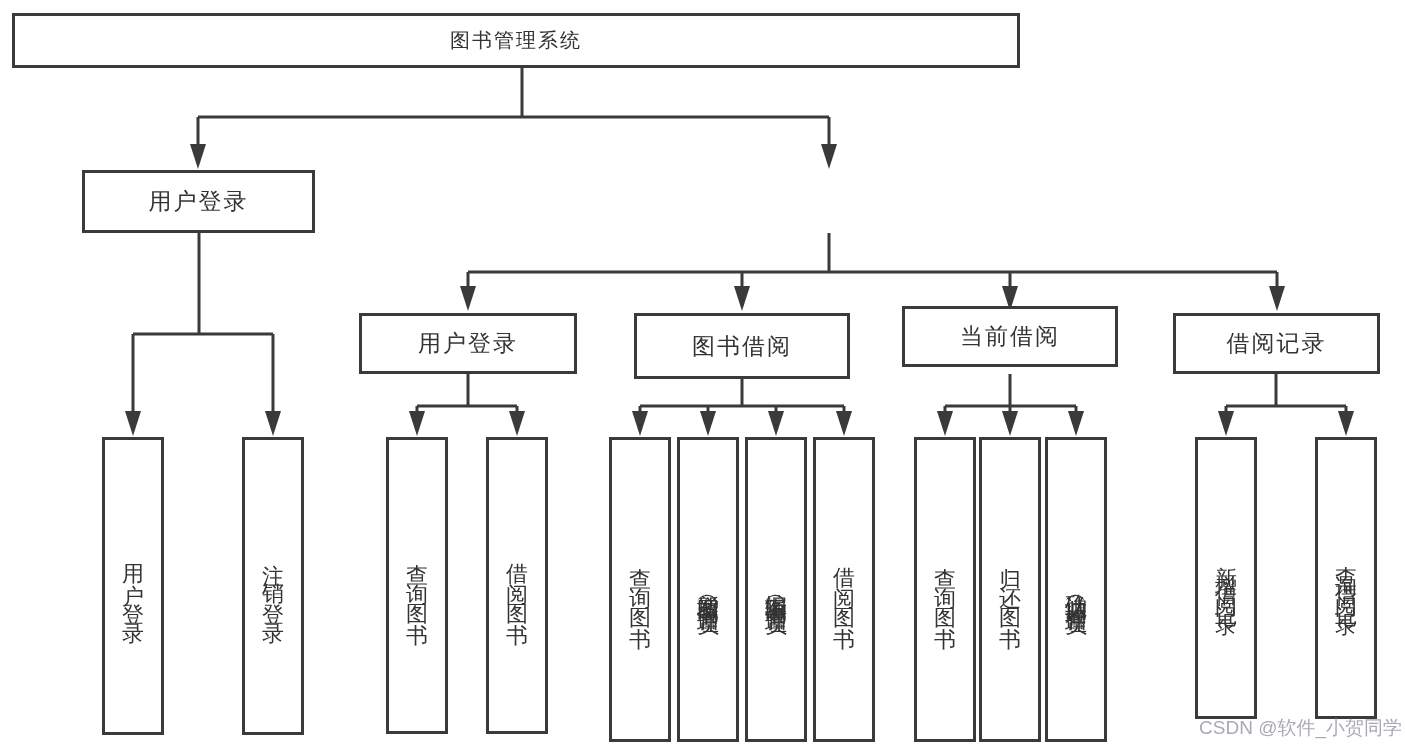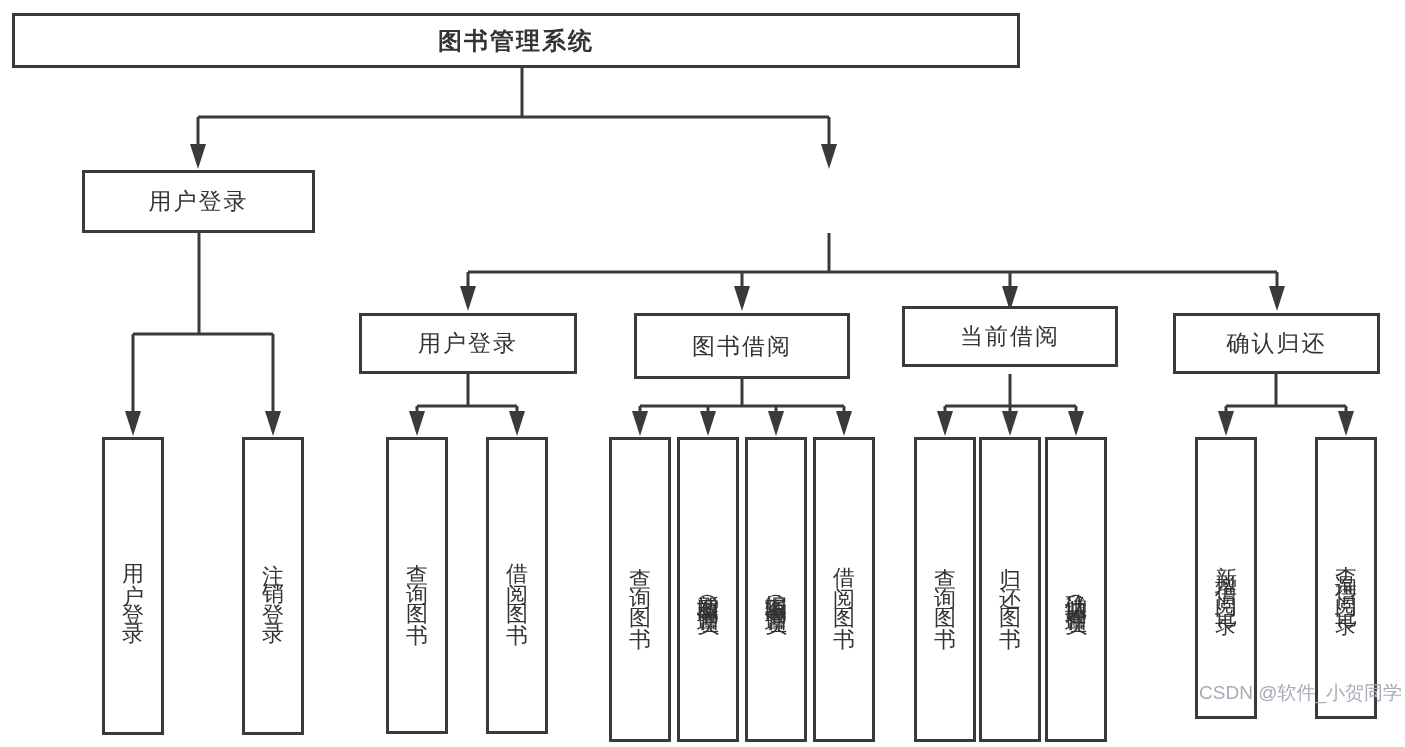--- a/index.html
+++ b/index.html
@@ -29,31 +29,31 @@
     background:#fff;
     display:flex;align-items:center;justify-content:center;
     color:var(--text);
     z-index:1;
   }
   .hlabel{
     font-size:23px;
     letter-spacing:2px;
     white-space:nowrap;
   }
-  .root-label{font-size:24px;font-weight:bold;}
+  .root-label{font-size:20px;}
   .vbox{z-index:1;}
   .vlabel{
     writing-mode:vertical-rl;
     font-size:22px;
     line-height:1;
     white-space:nowrap;
   }
   .watermark{
     position:absolute;
-    right:3px;top:680px;
+    right:3px;top:715px;
     font-size:19px;
     color:var(--watermark);
     z-index:3;
     white-space:nowrap;
   }
 </style>
 </head>
 <body>
 
 <div class="canvas">
@@ -105,21 +105,21 @@
   <div class="box" style="left:359px;top:313px;width:218px;height:61px">
     <span class="hlabel">用户登录</span>
   </div>
   <div class="box" style="left:634px;top:313px;width:216px;height:66px">
     <span class="hlabel">图书借阅</span>
   </div>
   <div class="box" style="left:902px;top:306px;width:216px;height:61px">
     <span class="hlabel">当前借阅</span>
   </div>
   <div class="box" style="left:1173px;top:313px;width:207px;height:61px">
-    <span class="hlabel">确认归还</span>
+    <span class="hlabel">借阅记录</span>
   </div>
 
   <div class="box vbox" style="left:102px;top:437px;width:62px;height:298px">
     <span class="vlabel" style="letter-spacing: 20px;">用户登录</span>
   </div>
   <div class="box vbox" style="left:242px;top:437px;width:62px;height:298px">
     <span class="vlabel" style="letter-spacing: 20px;">注销登录</span>
   </div>
 
   <div class="box vbox" style="left:386px;top:437px;width:62px;height:297px">

